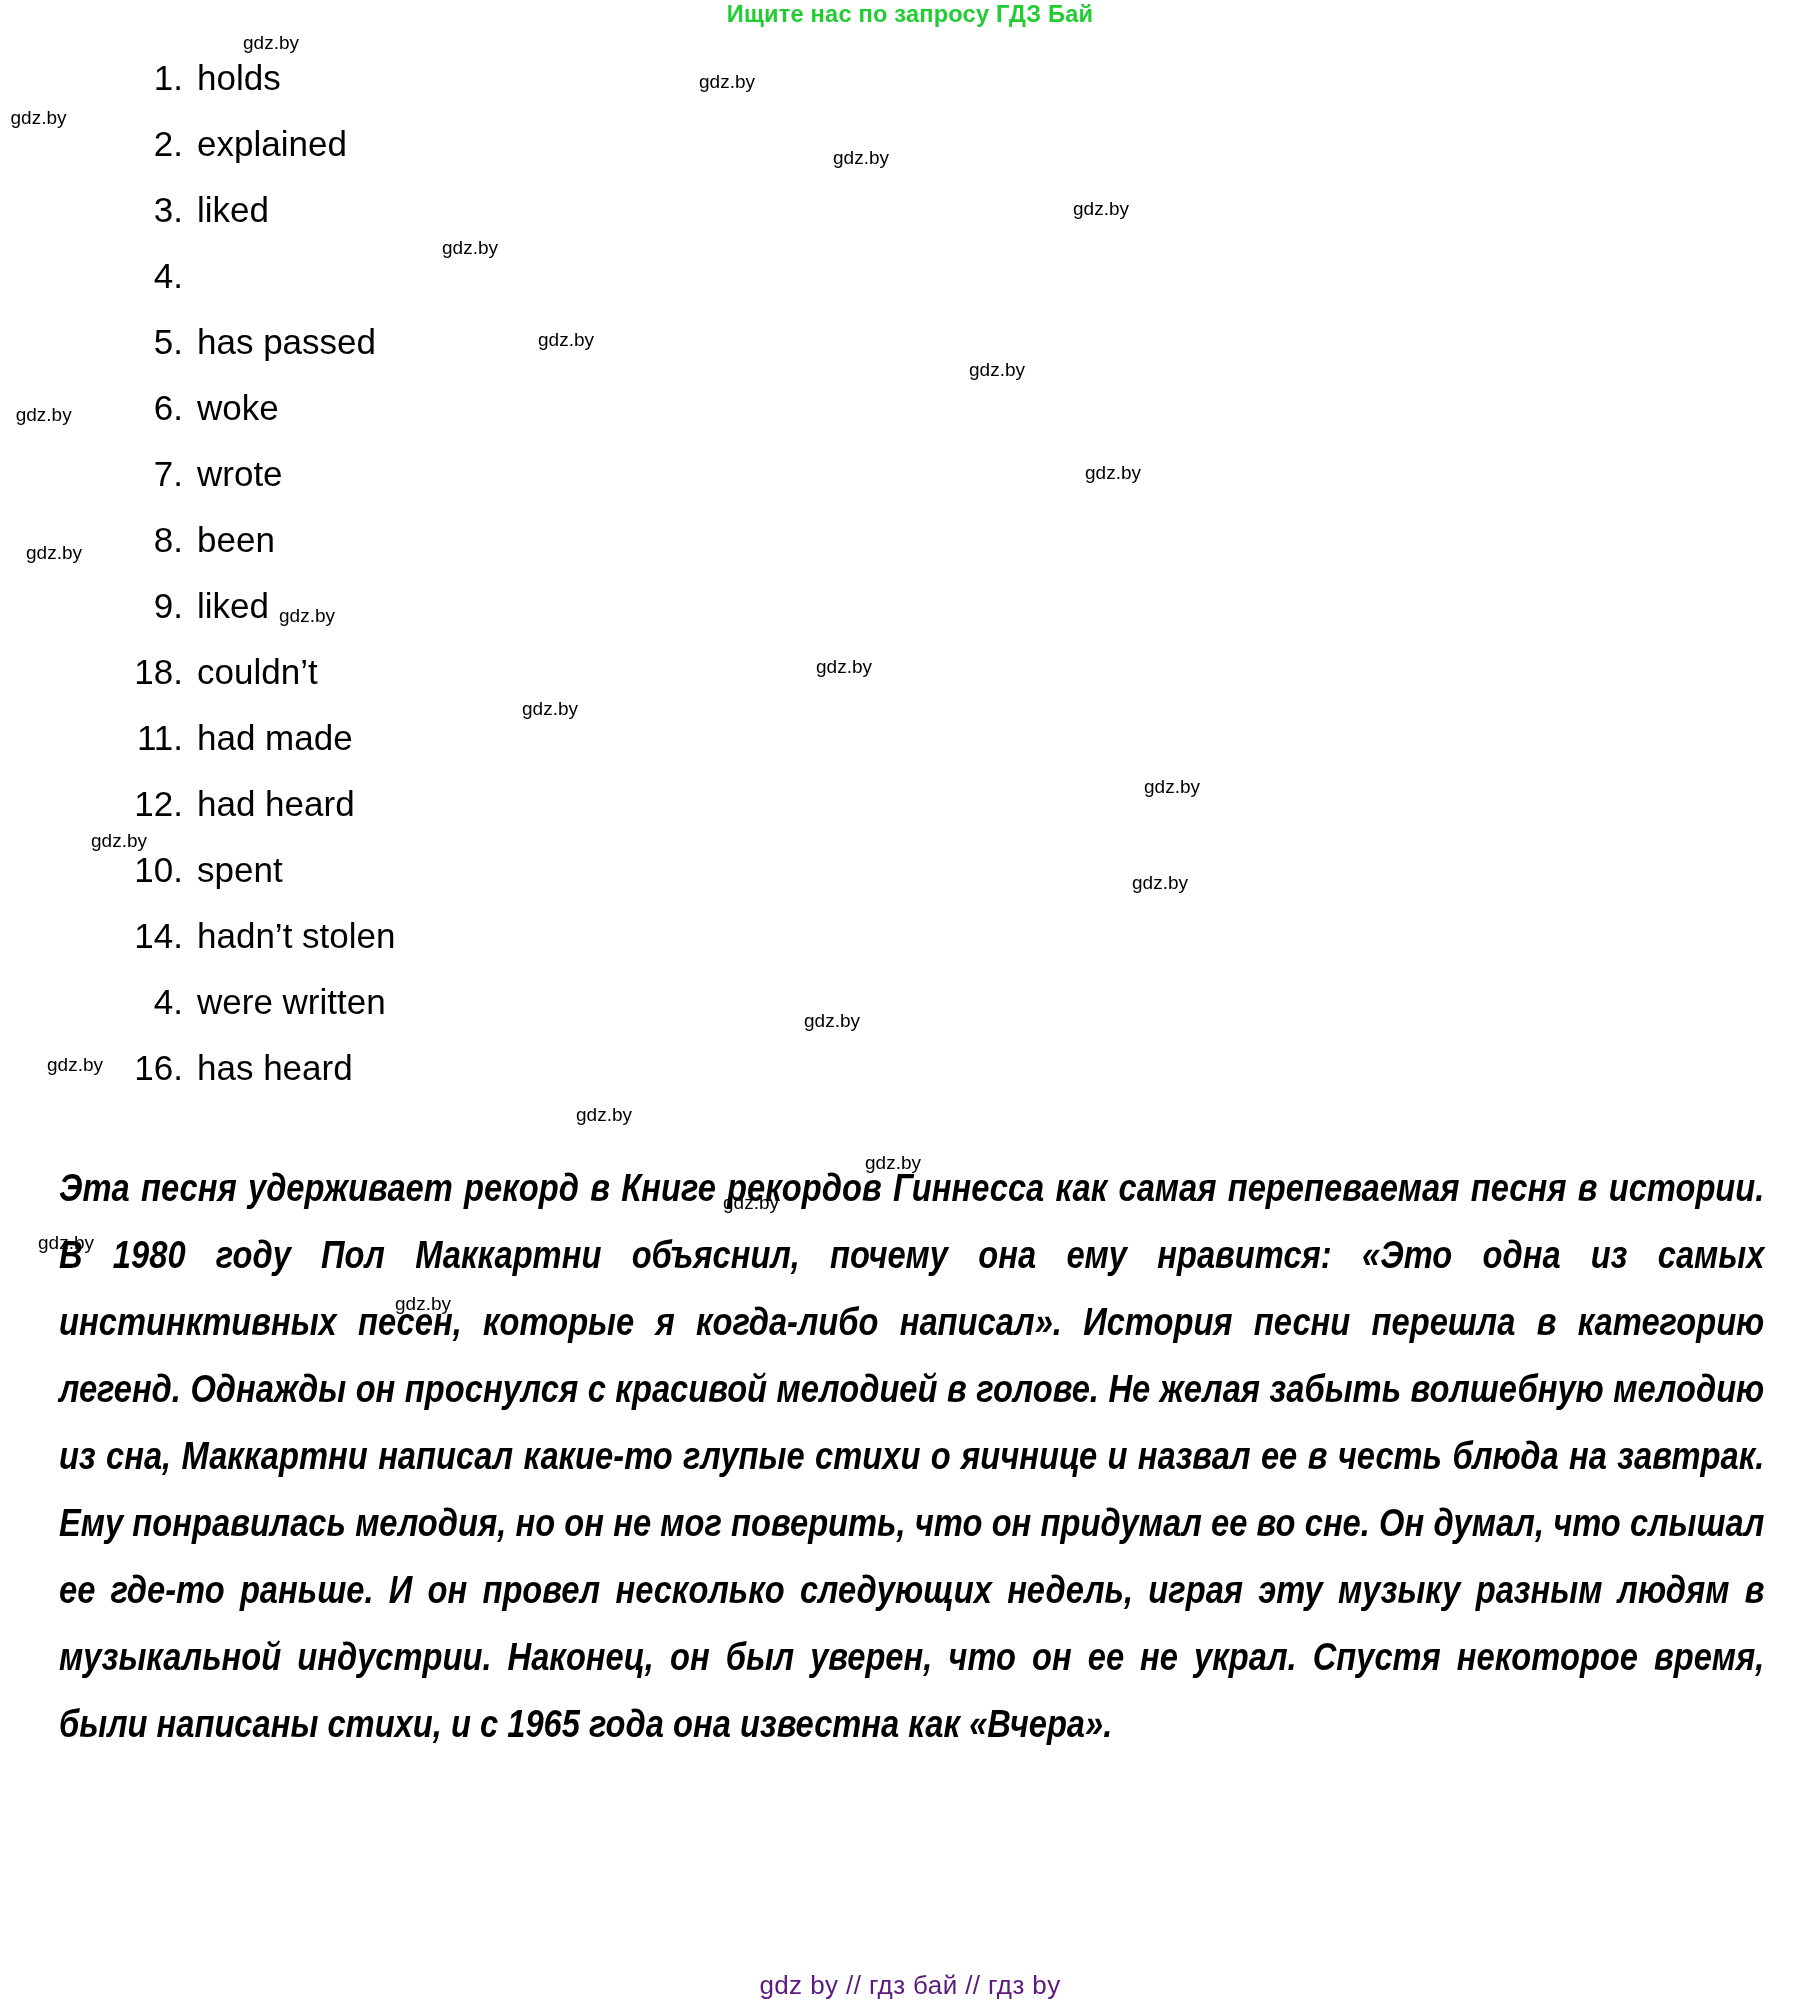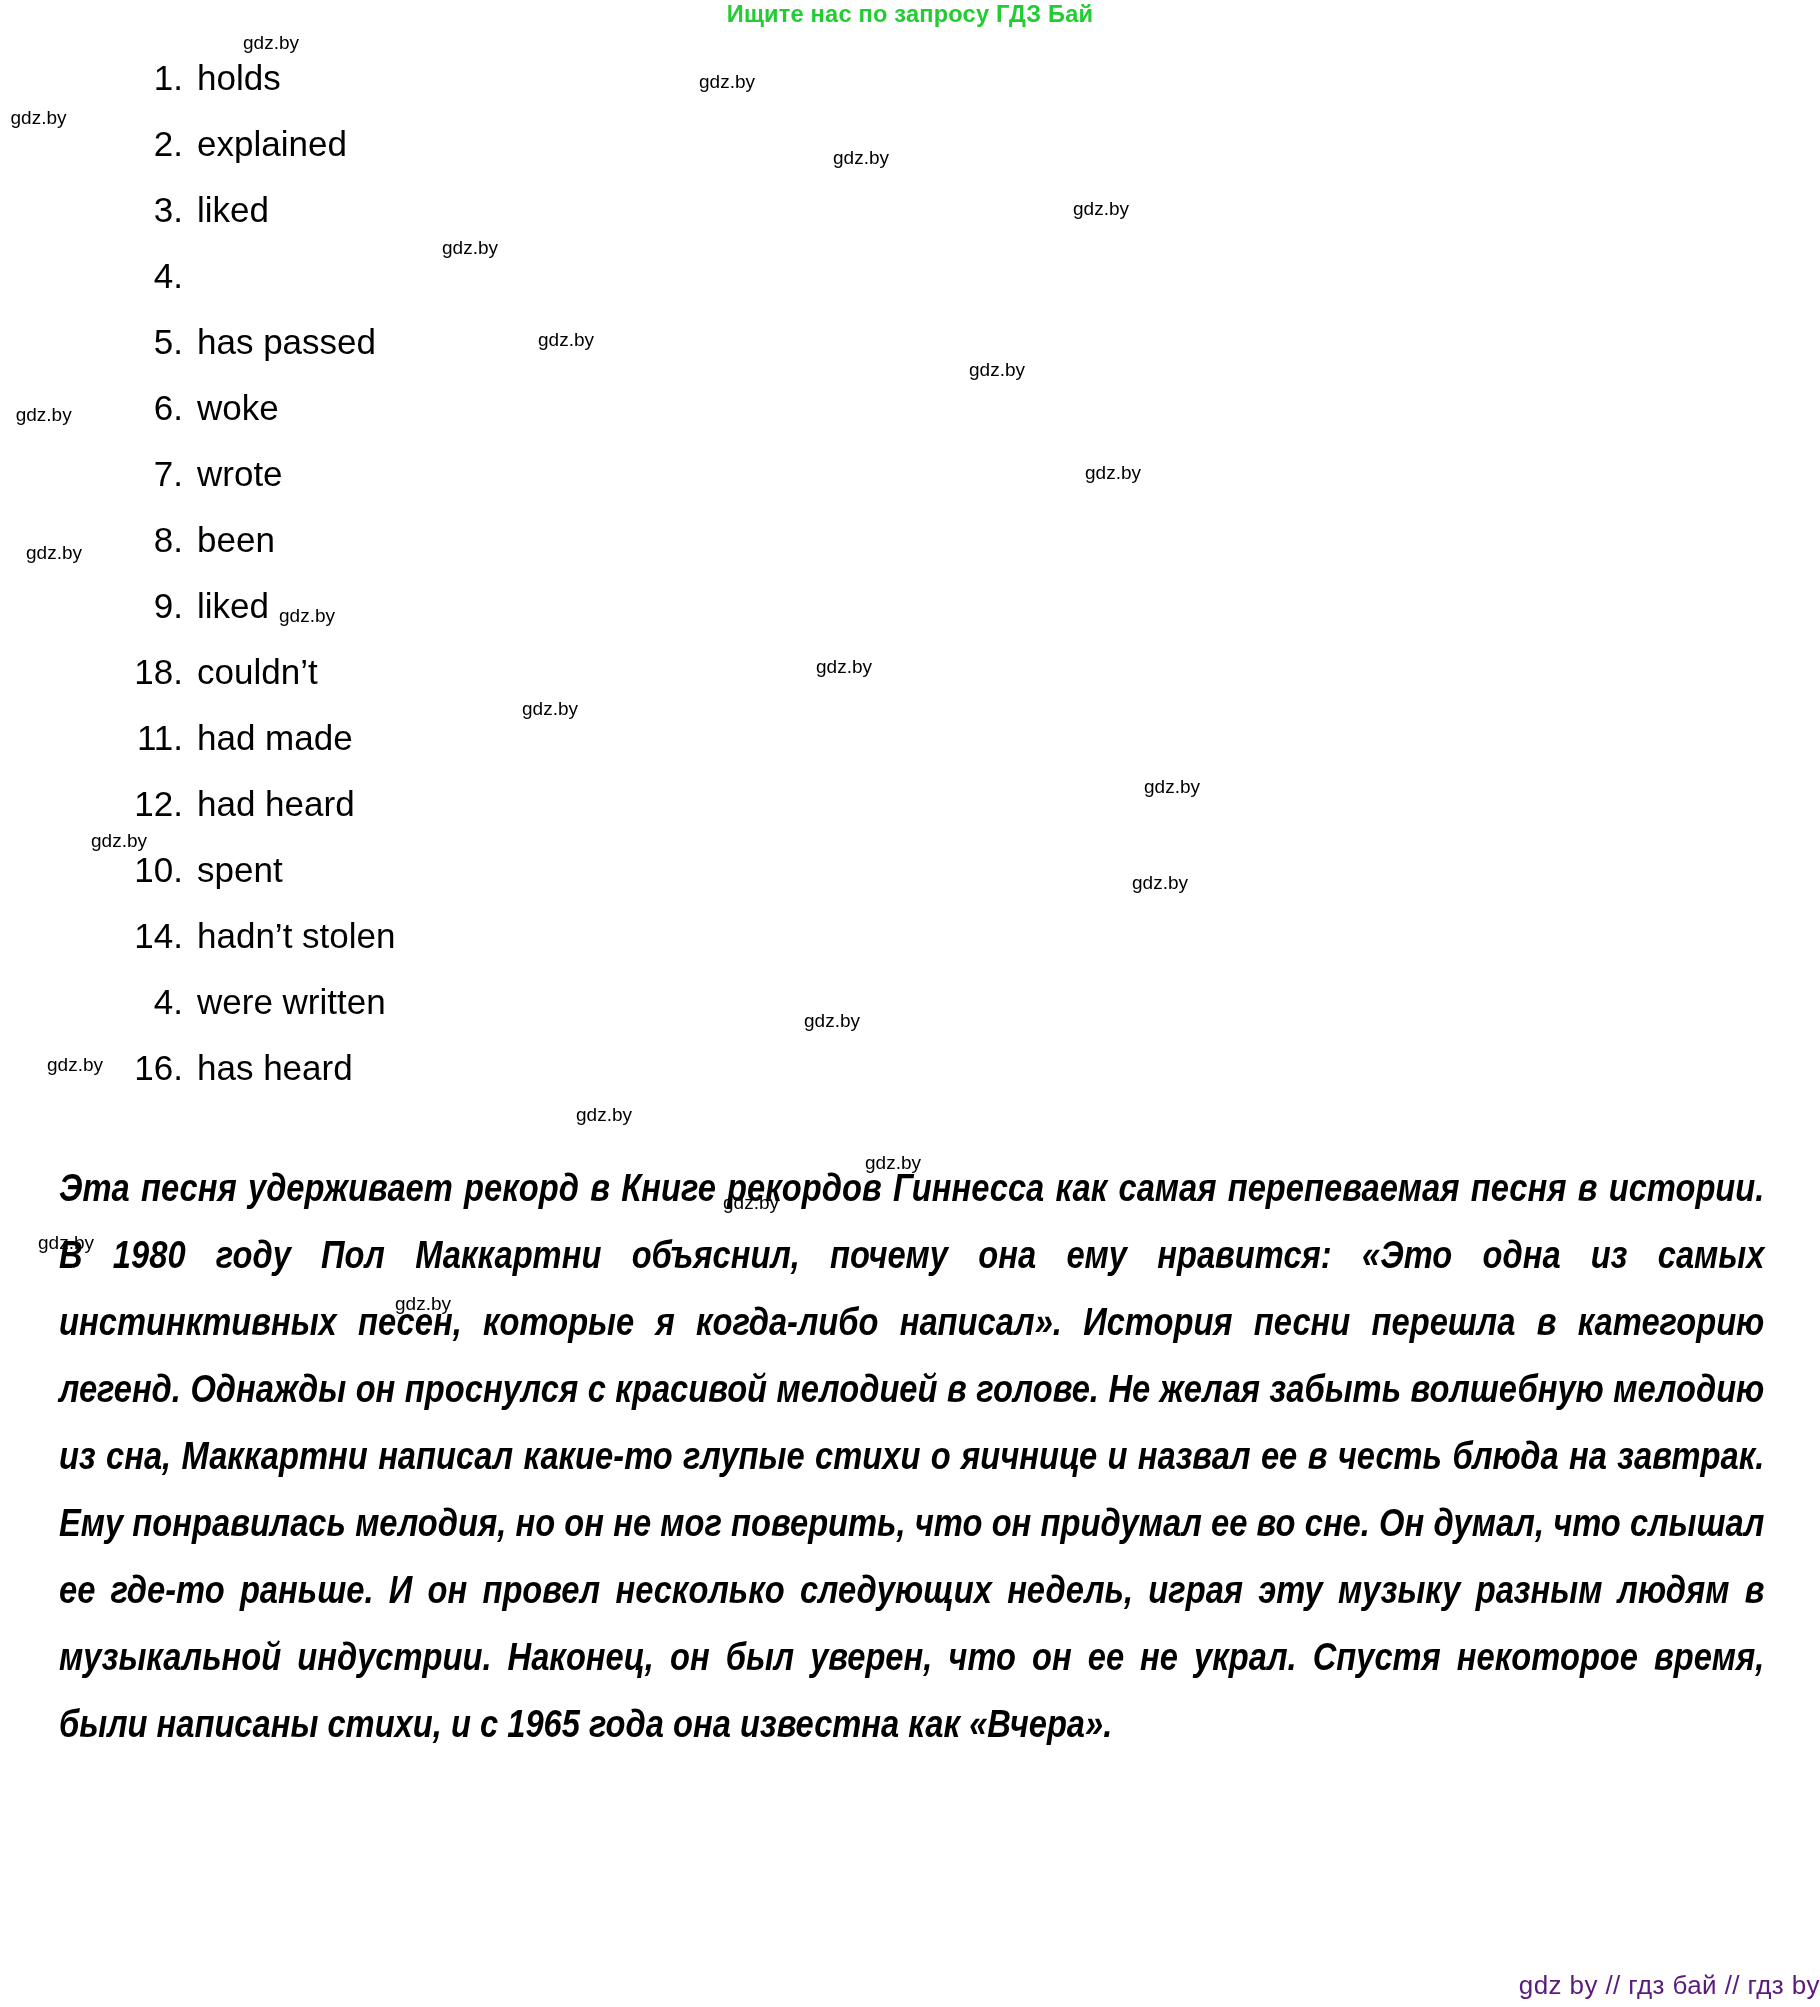--- a/index.html
+++ b/index.html
@@ -81,21 +81,21 @@
     transform-origin: left top;
     width: 1983px;
   }
 
   
   #site-footer {
     position: absolute;
     left: 0;
     bottom: 7px;
     width: 100%;
-    text-align: right;
+    text-align: center;
     font-family: "Liberation Sans", "DejaVu Sans", sans-serif;
     font-size: 26px;
     font-weight: 400;
     letter-spacing: 0.4px;
     white-space: nowrap;
   }
 
   
   .wm {
     position: absolute;

